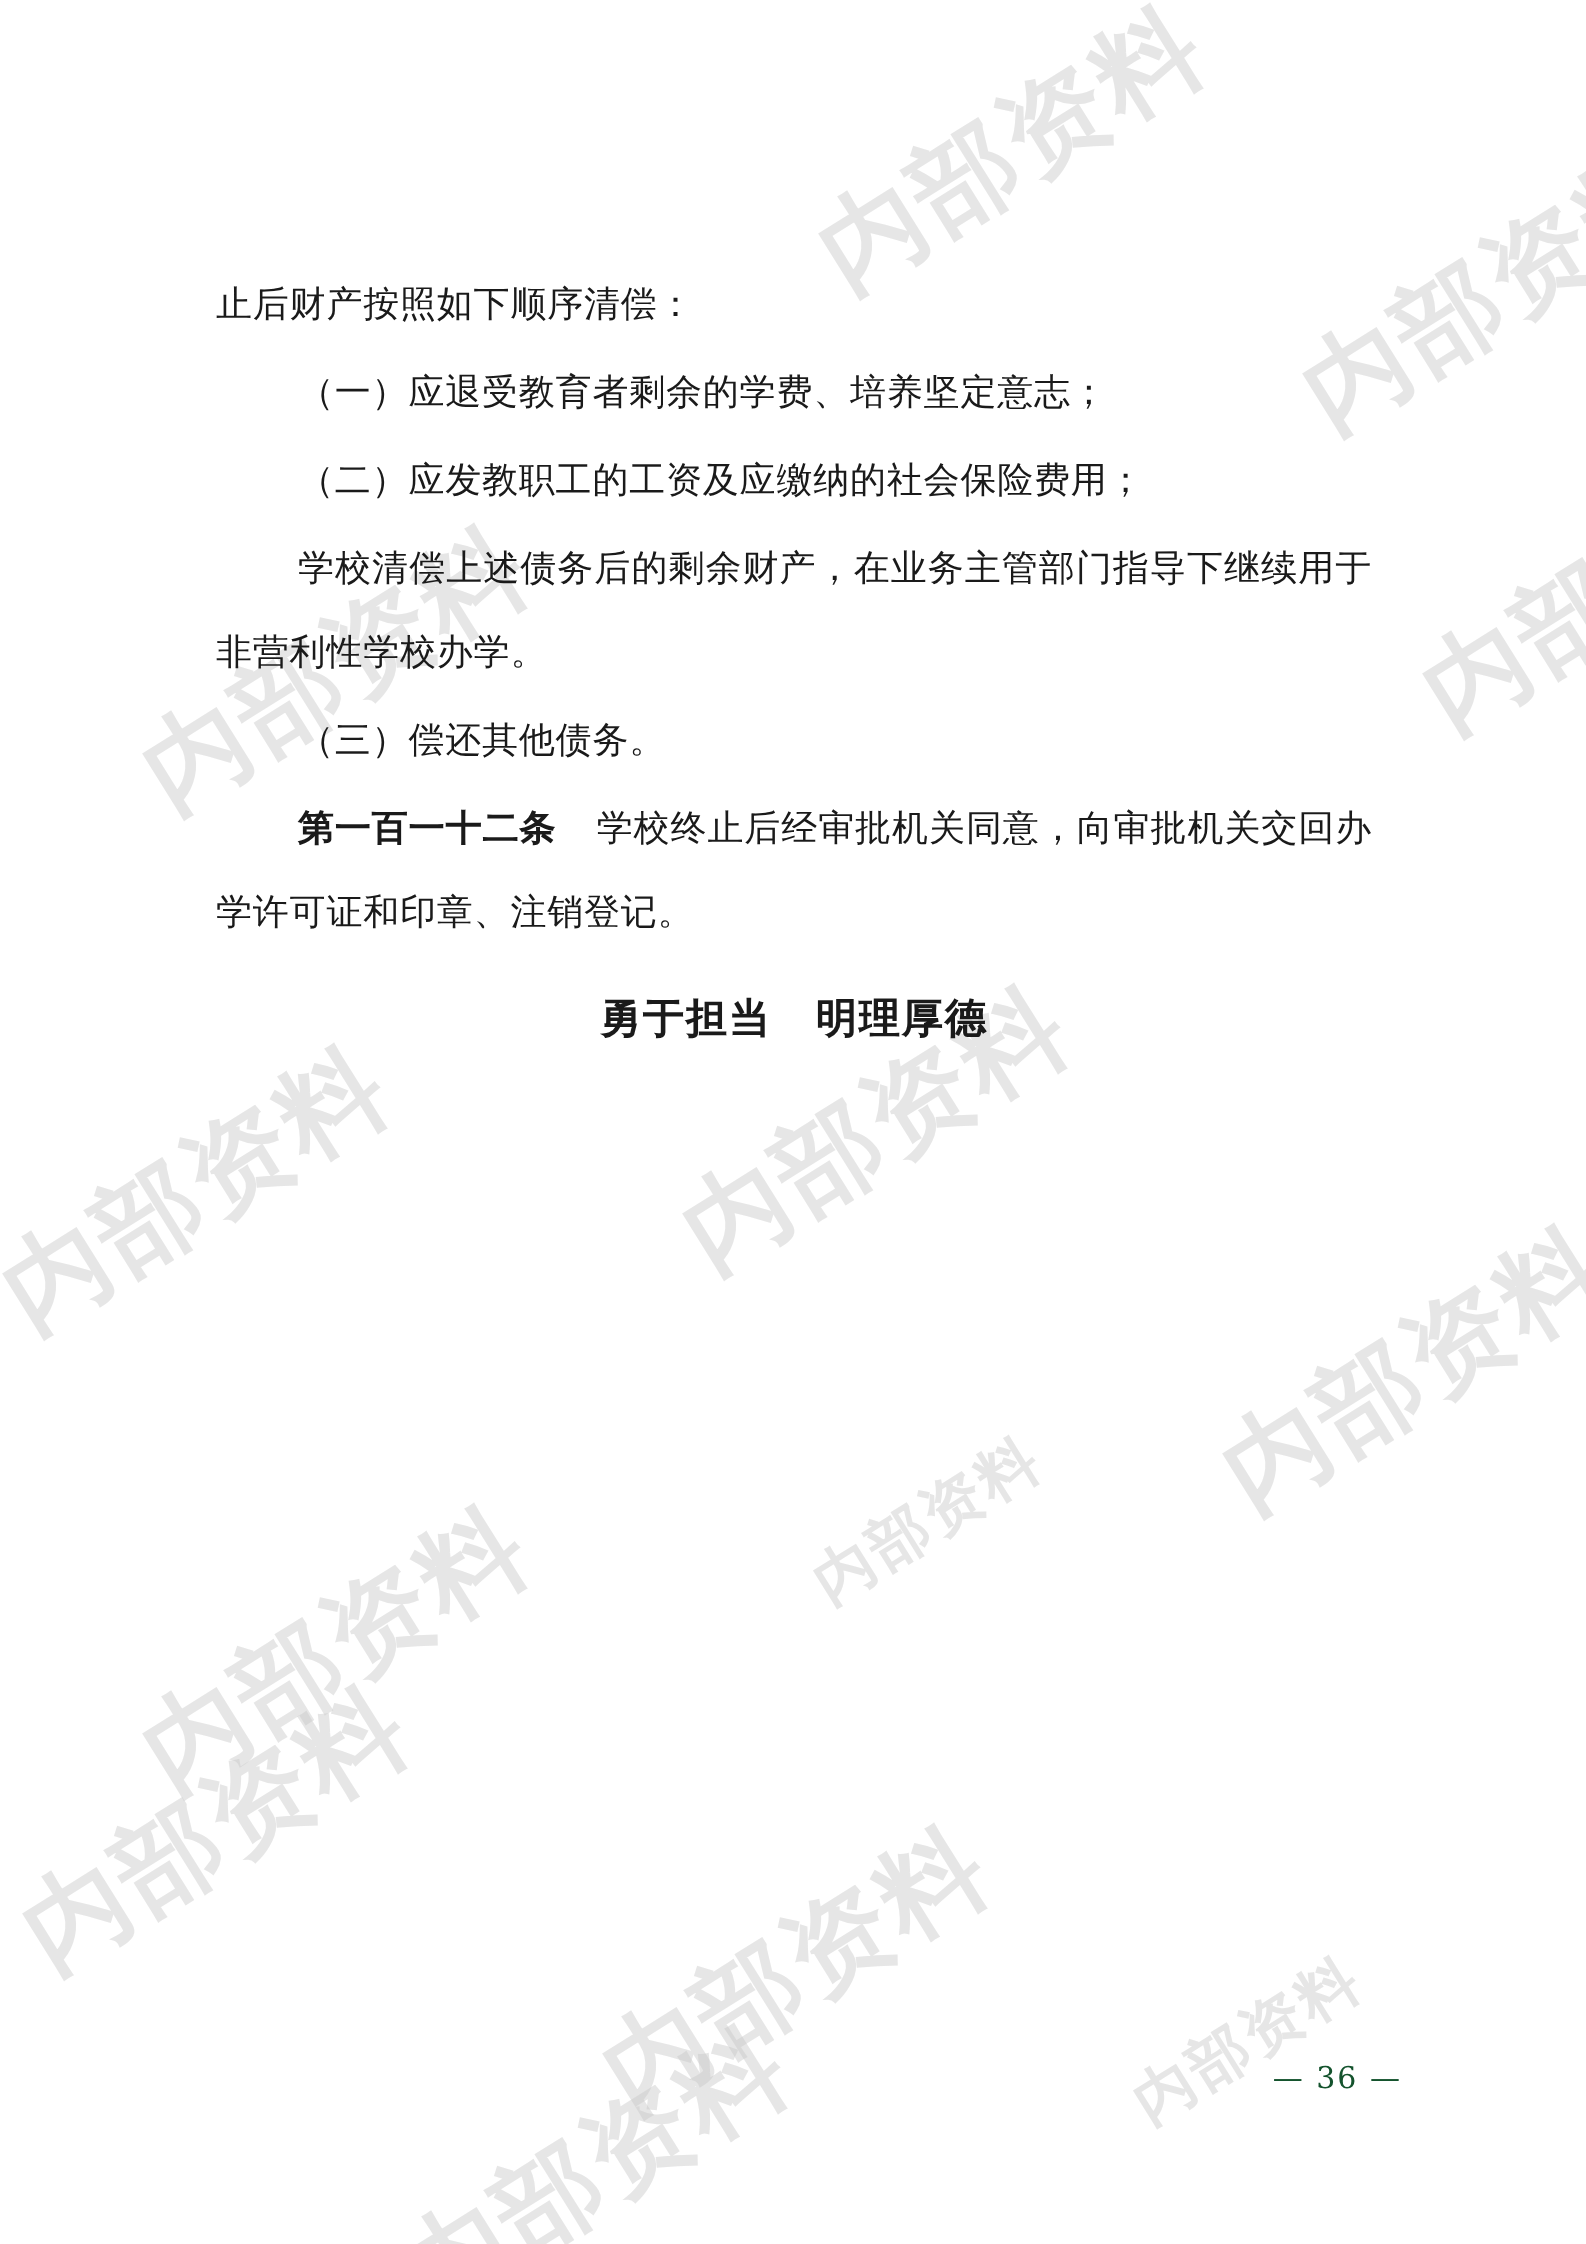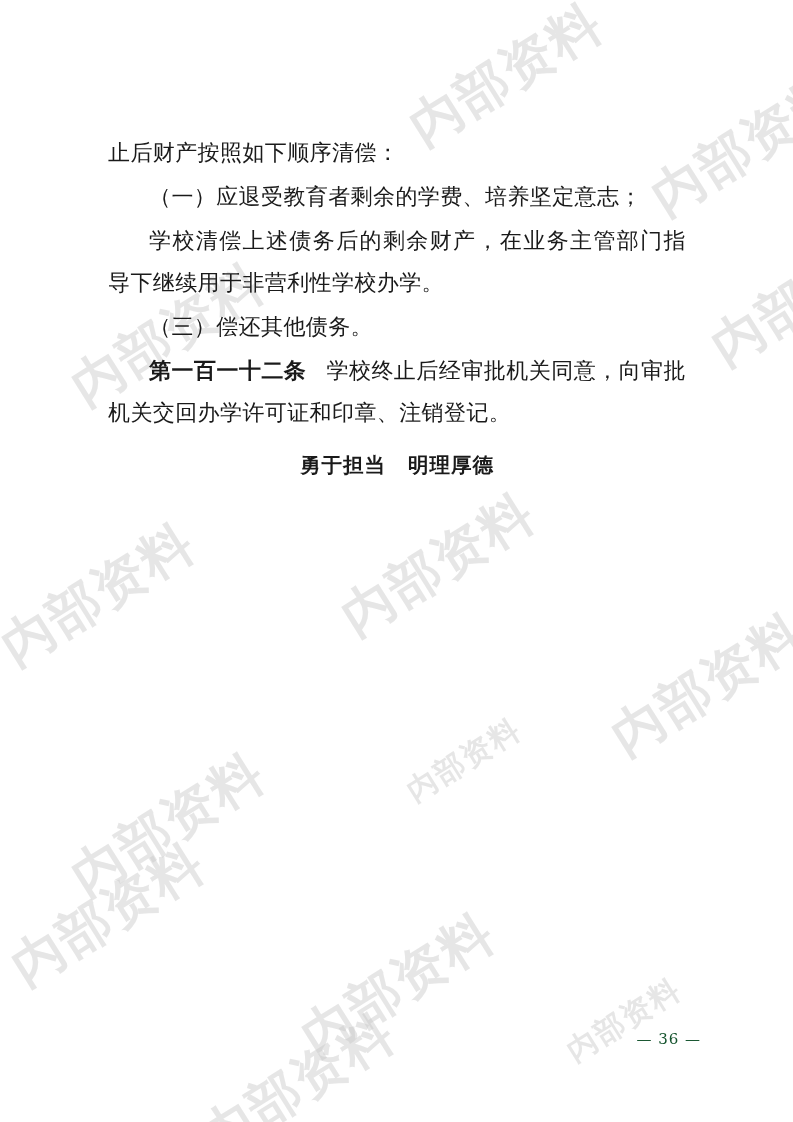--- a/index.html
+++ b/index.html
@@ -42,21 +42,21 @@
     z-index: 1;
   }
   .content {
     position: absolute;
     left: 108px;
     top: 132px;
     width: 578px;
   }
   p.para {
     margin: 0 0 2px 0;
-    font-size: 22px;
+    font-size: 18px;
     line-height: 42px;
     text-align: justify;
     text-justify: inter-ideograph;
     letter-spacing: 0.4px;
   }
   p.indent {
     text-indent: 41px;
   }
   .chapter-heading {
     margin: 10px 0 6px 0;
@@ -112,20 +112,21 @@
     <div class="wm" style="left: 560px; top: 1000px; font-size: 30px; color: rgb(201, 201, 201); transform: rotate(-32deg);">内部资料</div>
   </div>
 
 <div class="page">
   <div class="content">
 
     <p class="para">止后财产按照如下顺序清偿：</p>
 
     <p class="para indent">（一）应退受教育者剩余的学费、培养坚定意志；</p>
 
+    <p class="para indent">（二）应发教职工的工资及应缴纳的社会保险费用；</p>
 
     <p class="para indent">学校清偿上述债务后的剩余财产，在业务主管部门指导下继续用于非营利性学校办学。</p>
 
     <p class="para indent">（三）偿还其他债务。</p>
 
     <p class="para indent"><span class="art-no">第一百一十二条</span><span class="art-gap"></span><span>学校终止后经审批机关同意，向审批机关交回办学许可证和印章、注销登记。</span></p>
 
     <div class="chapter-heading"><span>勇于担当</span><span class="gap"></span><span>明理厚德</span></div>
 
 

